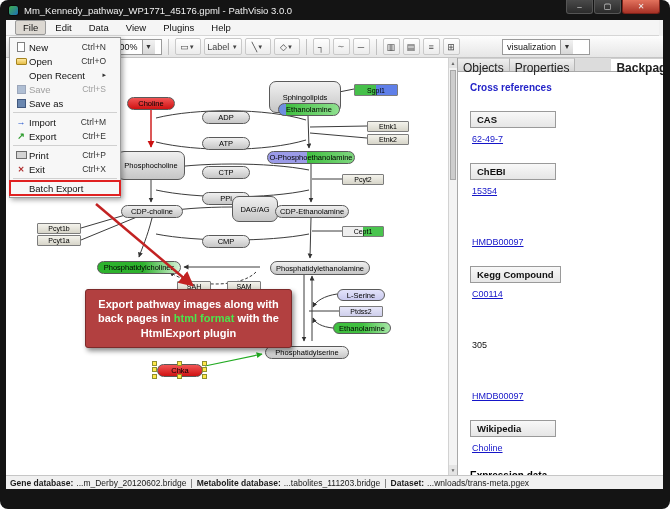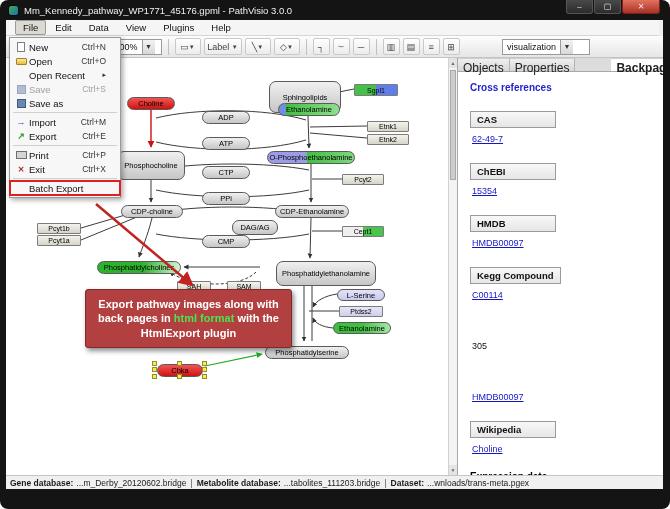--- a/index.html
+++ b/index.html
@@ -242,28 +242,28 @@
         <div class="mnode" style="left:196px;top:53px;width:48px;height:13px">ADP</div>
         <div class="gnode" style="left:361px;top:63px;width:42px;height:11px">Etnk1</div>
         <div class="gnode" style="left:361px;top:76px;width:42px;height:11px">Etnk2</div>
         <div class="mnode" style="left:196px;top:79px;width:48px;height:13px">ATP</div>
         <div class="mnode" style="left:111px;top:93px;width:68px;height:29px">Phosphocholine</div>
         <div class="mnode bluegreen" style="left:261px;top:93px;width:88px;height:13px">O-Phosphoethanolamine</div>
         <div class="mnode" style="left:196px;top:108px;width:48px;height:13px">CTP</div>
         <div class="gnode" style="left:336px;top:116px;width:42px;height:11px">Pcyt2</div>
         <div class="mnode" style="left:196px;top:134px;width:48px;height:13px">PPi</div>
         <div class="mnode" style="left:115px;top:147px;width:62px;height:13px">CDP-choline</div>
-        <div class="mnode" style="left:226px;top:162px;width:46px;height:15px">DAG/AG</div>
+        <div class="mnode" style="left:226px;top:138px;width:46px;height:26px">DAG/AG</div>
         <div class="mnode" style="left:269px;top:147px;width:74px;height:13px">CDP-Ethanolamine</div>
         <div class="gnode half-wg" style="left:336px;top:168px;width:42px;height:11px">Cept1</div>
         <div class="mnode" style="left:196px;top:177px;width:48px;height:13px">CMP</div>
         <div class="gnode" style="left:31px;top:165px;width:44px;height:11px">Pcyt1b</div>
         <div class="gnode" style="left:31px;top:177px;width:44px;height:11px">Pcyt1a</div>
         <div class="mnode pcgreen" style="left:91px;top:203px;width:84px;height:13px">Phosphatidylcholines</div>
-        <div class="mnode" style="left:270px;top:203px;width:100px;height:25px">Phosphatidylethanolamine</div>
+        <div class="mnode" style="left:264px;top:203px;width:100px;height:14px">Phosphatidylethanolamine</div>
         <div class="gnode" style="left:171px;top:223px;width:34px;height:11px">SAH</div>
         <div class="gnode" style="left:221px;top:223px;width:34px;height:11px">SAM</div>
         <div class="mnode lav" style="left:331px;top:231px;width:48px;height:12px">L-Serine</div>
         <div class="gnode lav" style="left:333px;top:248px;width:44px;height:11px">Ptdss2</div>
         <div class="mnode green2" style="left:327px;top:264px;width:58px;height:12px">Ethanolamine</div>
         <div class="mnode" style="left:259px;top:288px;width:84px;height:13px">Phosphatidylserine</div>
 
         <div class="mnode red" style="left:151px;top:306px;width:46px;height:13px;z-index:3">Chka</div>
         <div class="handle" style="left:146px;top:303px"></div>
         <div class="handle" style="left:171px;top:303px"></div>
@@ -294,21 +294,21 @@
 
           <div class="bp-section">
             <div class="bp-header">CAS</div><br>
             <a class="bp-link">62-49-7</a>
           </div>
           <div class="bp-section">
             <div class="bp-header">ChEBI</div><br>
             <a class="bp-link">15354</a>
           </div>
           <div class="bp-section">
-            <div class="bp-header">HMDB</div><br>
+            <br>
             <a class="bp-link">HMDB00097</a>
           </div>
           <div class="bp-section">
             <div class="bp-header">Kegg Compound</div><br>
             <a class="bp-link">C00114</a>
           </div>
           <div class="bp-section">
             <br>
             <span class="bp-plain">305</span>
           </div>

